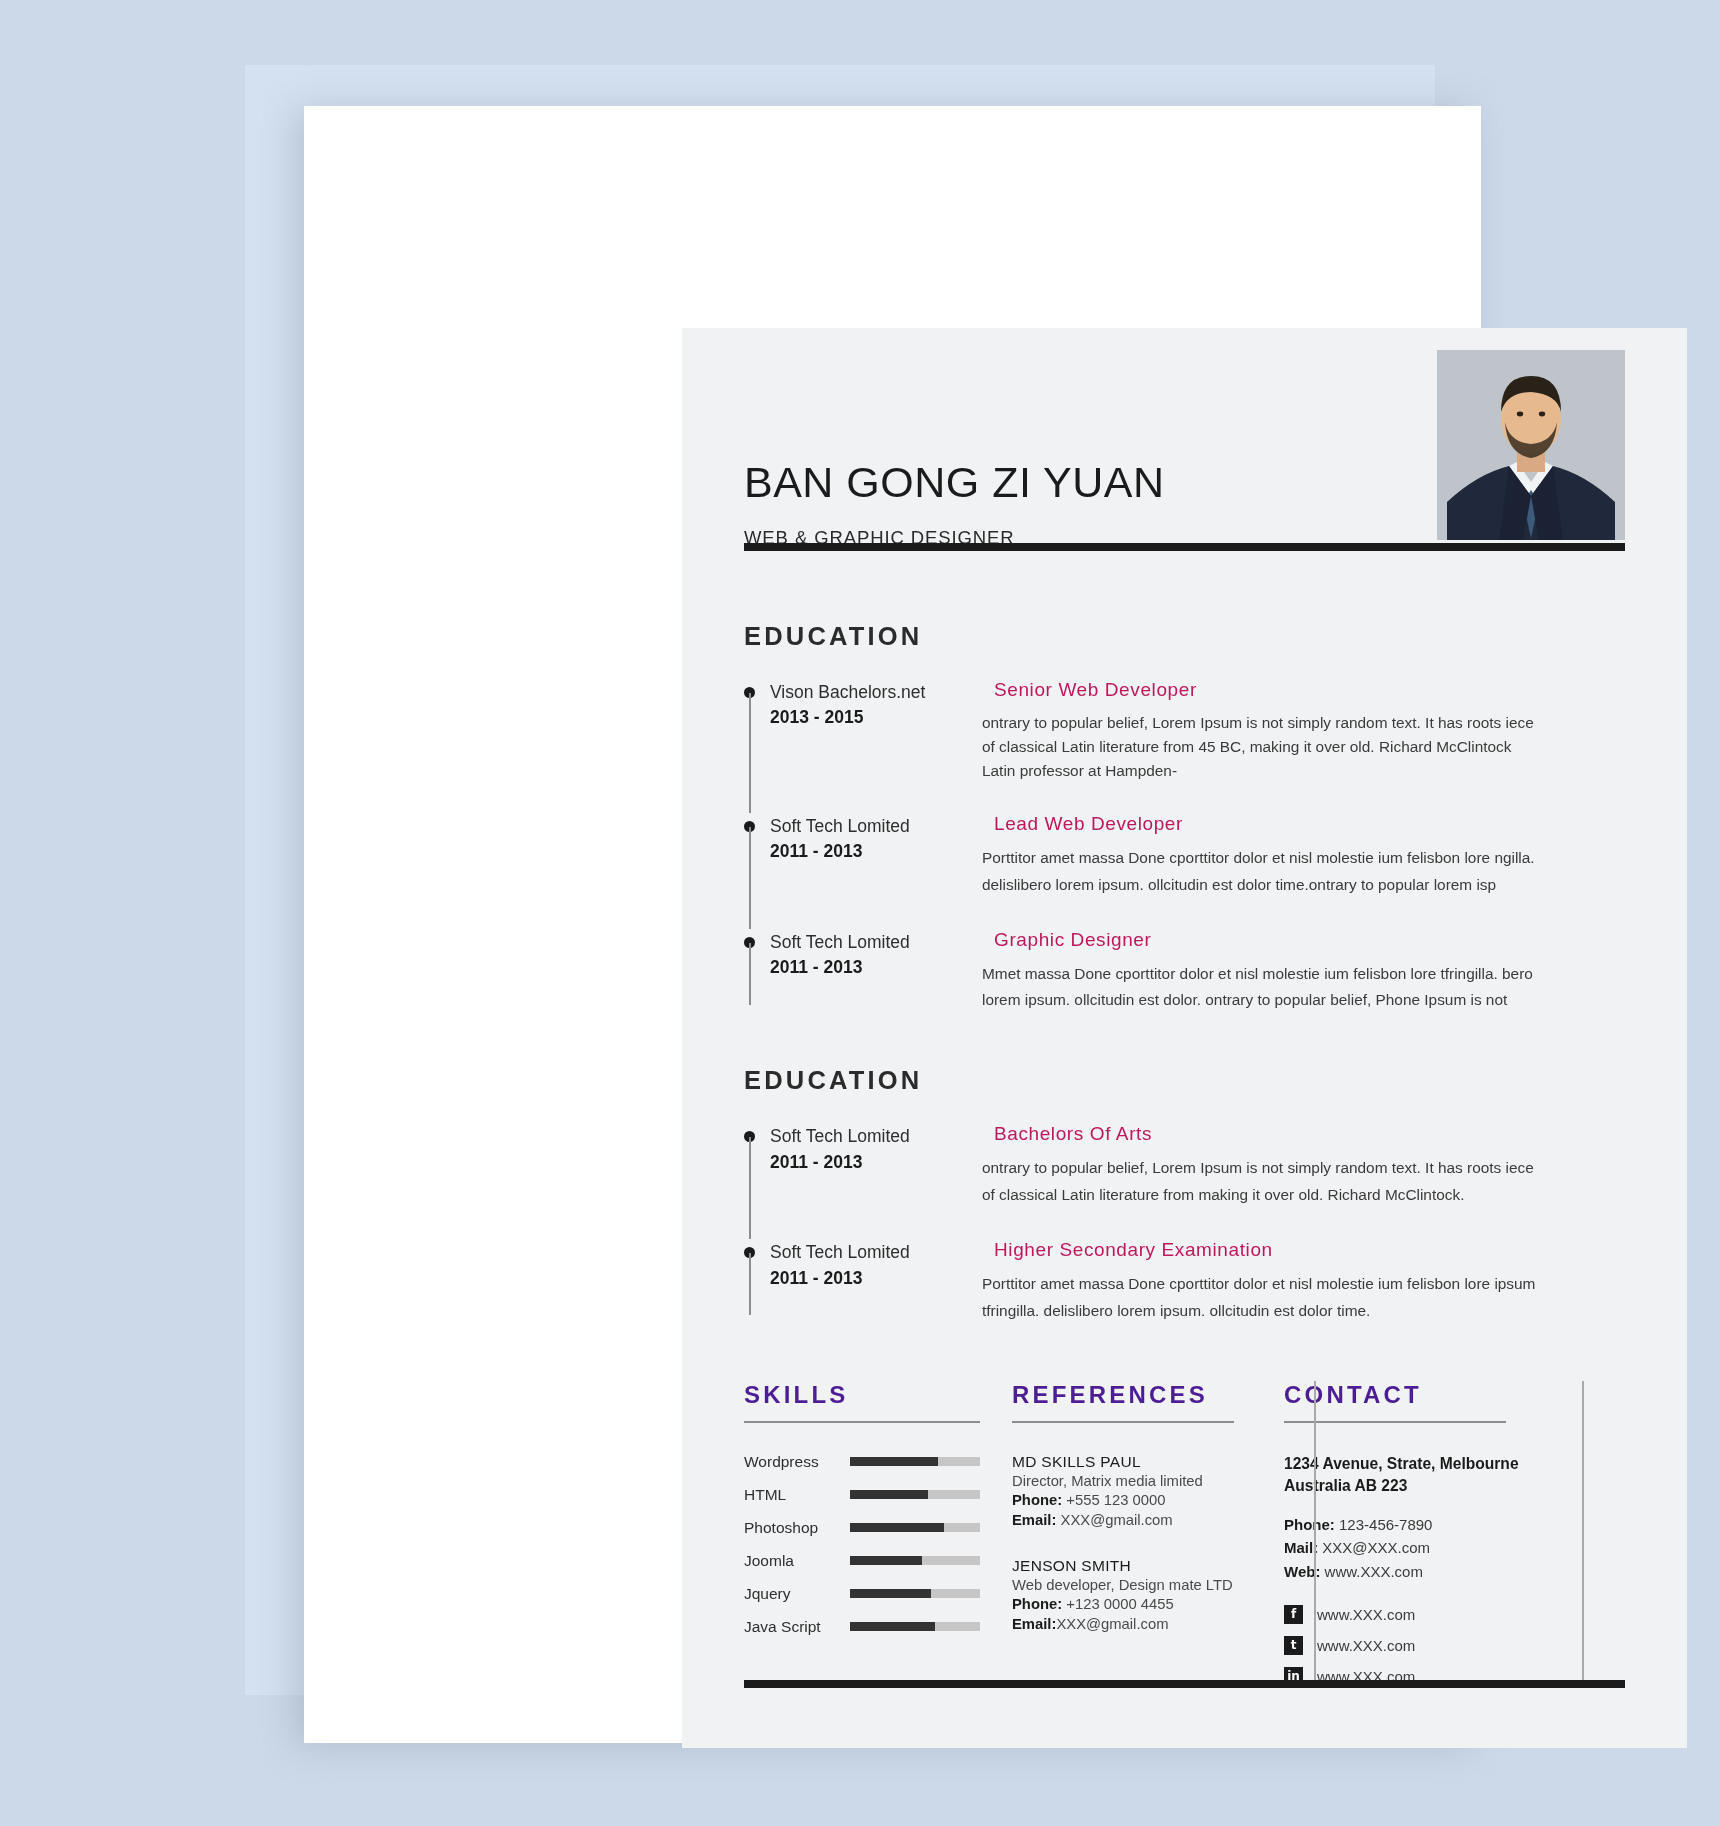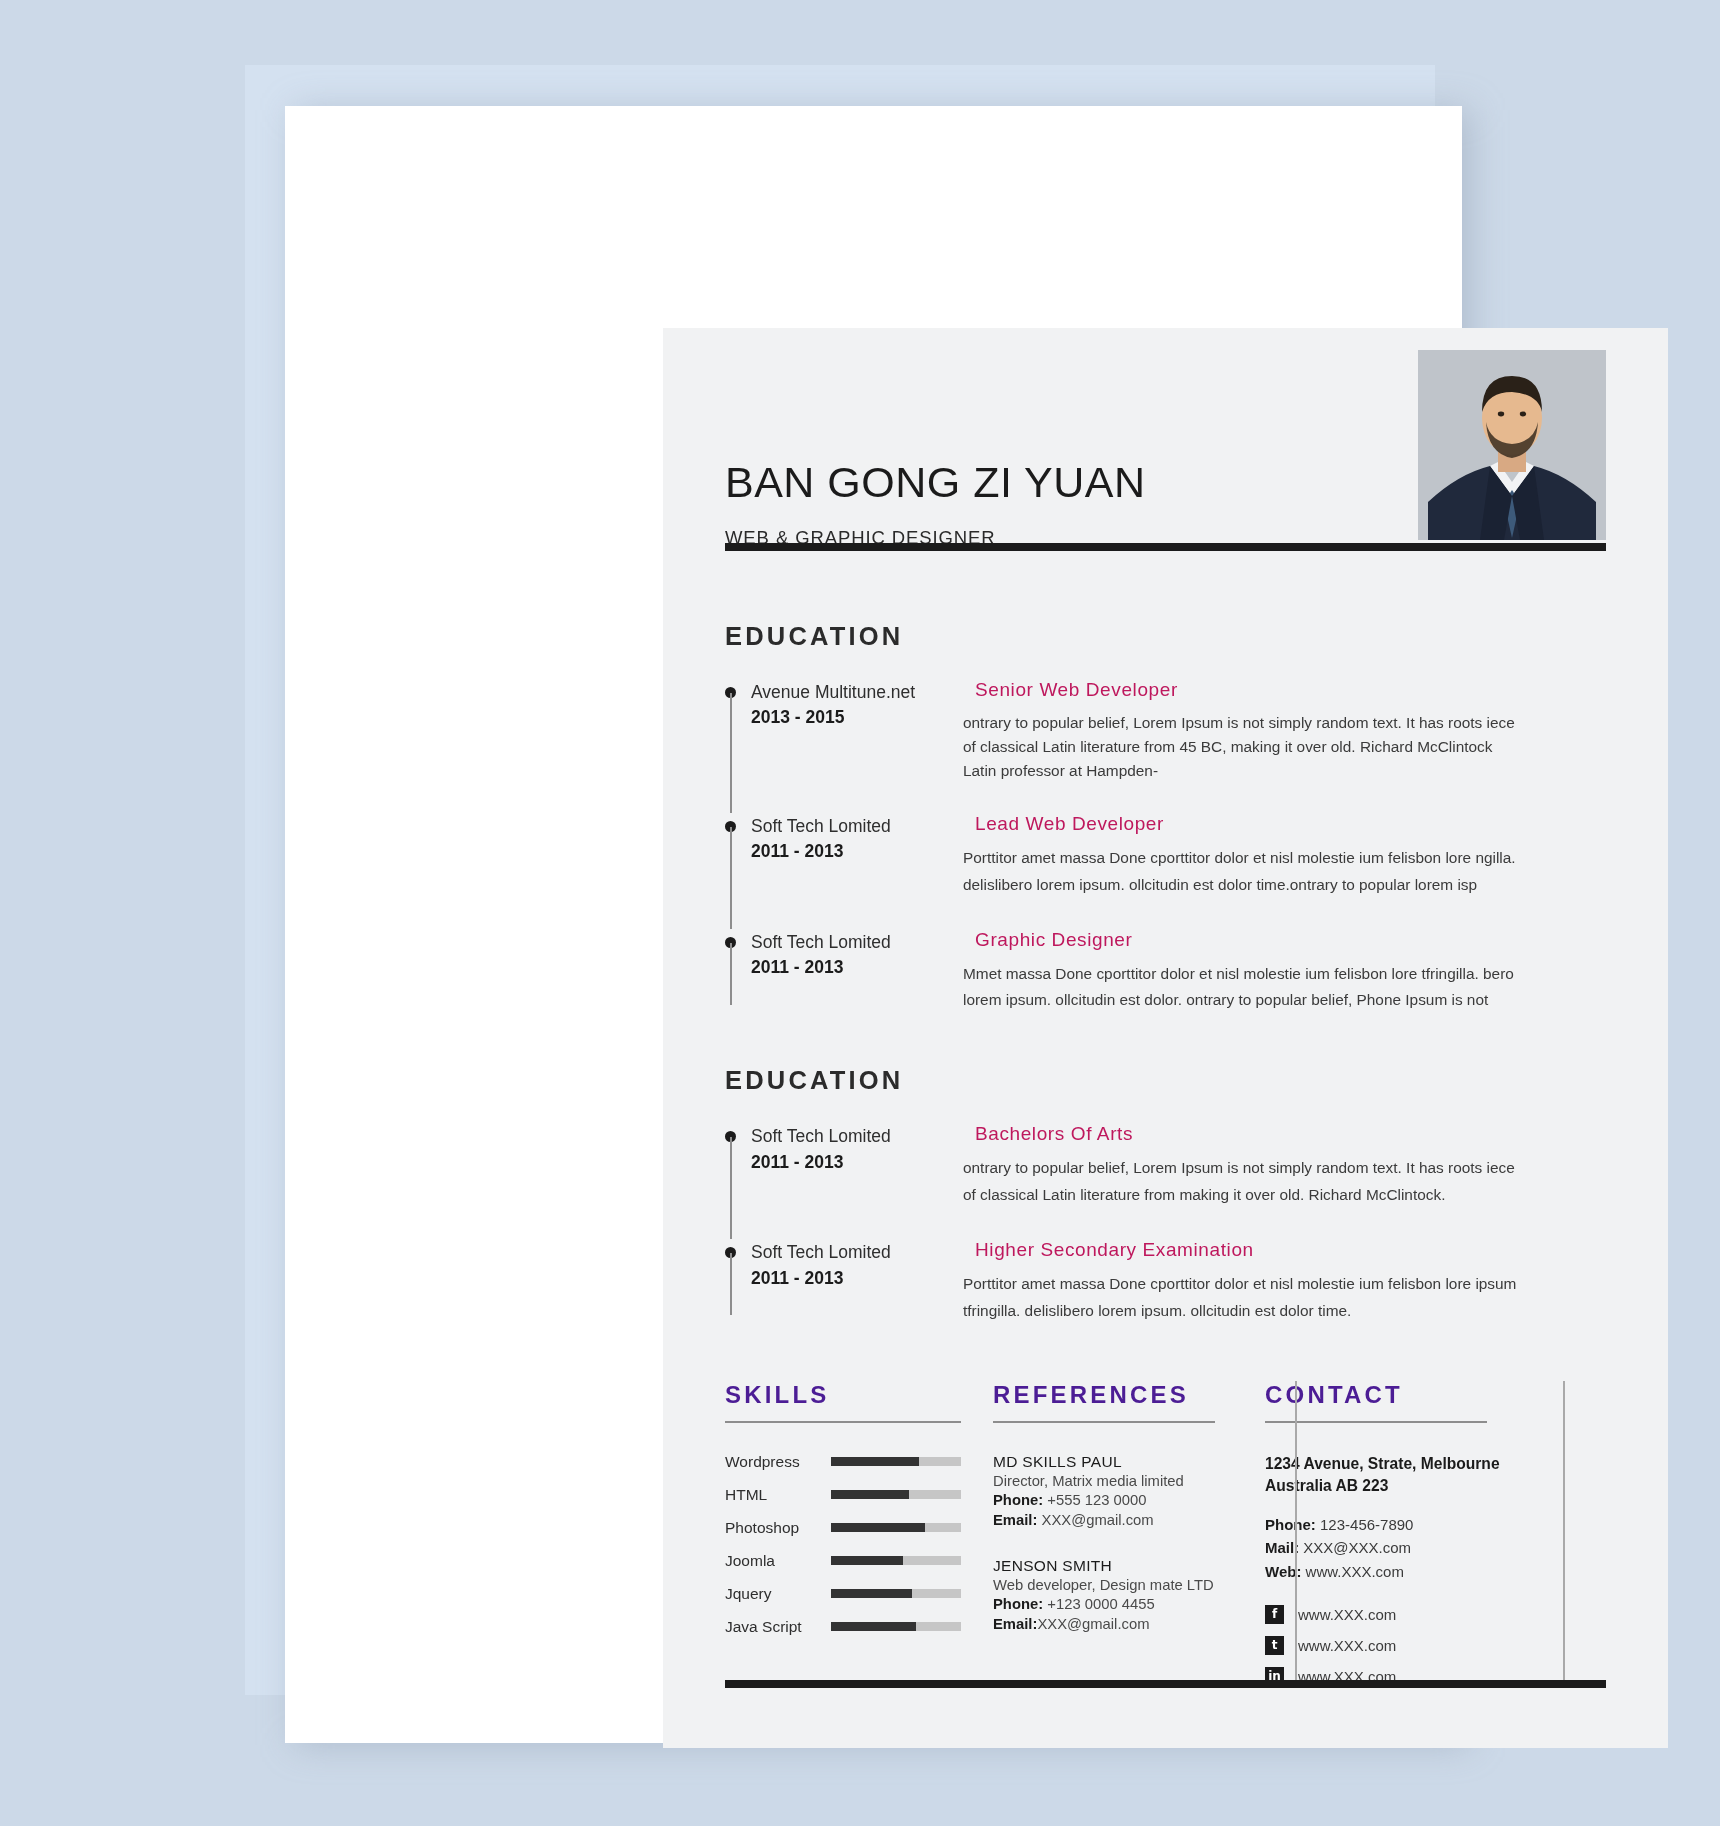--- a/index.html
+++ b/index.html
@@ -28,21 +28,21 @@
     position: absolute;
     left: 295px;
     top: 110px;
     width: 1175px;
     height: 1635px;
     background: rgba(120,135,155,0.35);
     filter: blur(18px);
   }
   .paper {
     position: absolute;
-    left: 285px;
+    left: 304px;
     top: 106px;
     width: 1177px;
     height: 1637px;
     background: #ffffff;
   }
 
   
   .resume {
     position: absolute;
     left: 378px;
@@ -347,21 +347,21 @@
     </div>
 
     <div class="experience-wrap">
       <h2 class="section-title">EDUCATION</h2>
       <div class="entries">
 
         <div class="entry">
           <div class="entry-left">
             <span class="bullet"></span>
             <span class="tl-line"></span>
-            <div class="org">Avenue Multitune.net</div>
+            <div class="org">Vison Bachelors.net</div>
             <div class="years">2013 - 2015</div>
           </div>
           <div class="entry-right">
             <div class="job-title">Senior Web Developer</div>
             <p class="job-desc">ontrary to popular belief, Lorem Ipsum is not simply random text. It has roots iece of classical Latin literature from 45 BC, making it over old. Richard McClintock Latin professor at Hampden-</p>
           </div>
         </div>
 
         <div class="entry">
           <div class="entry-left">

